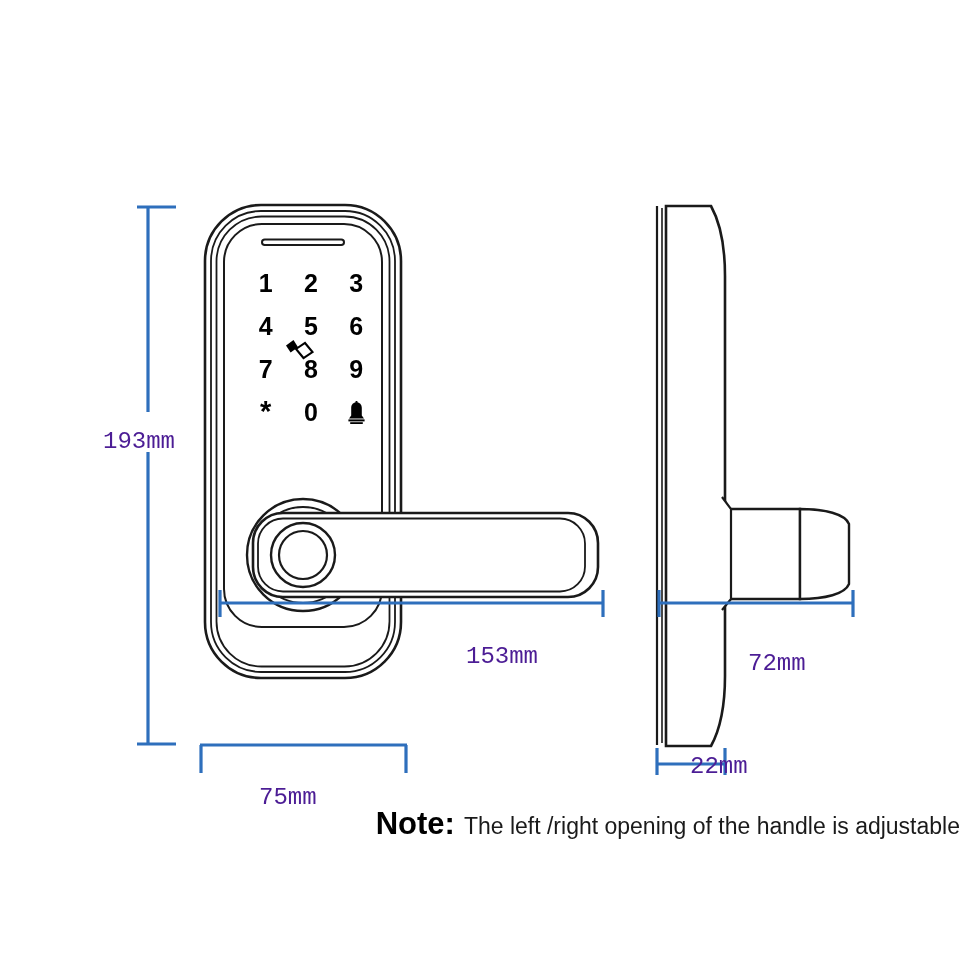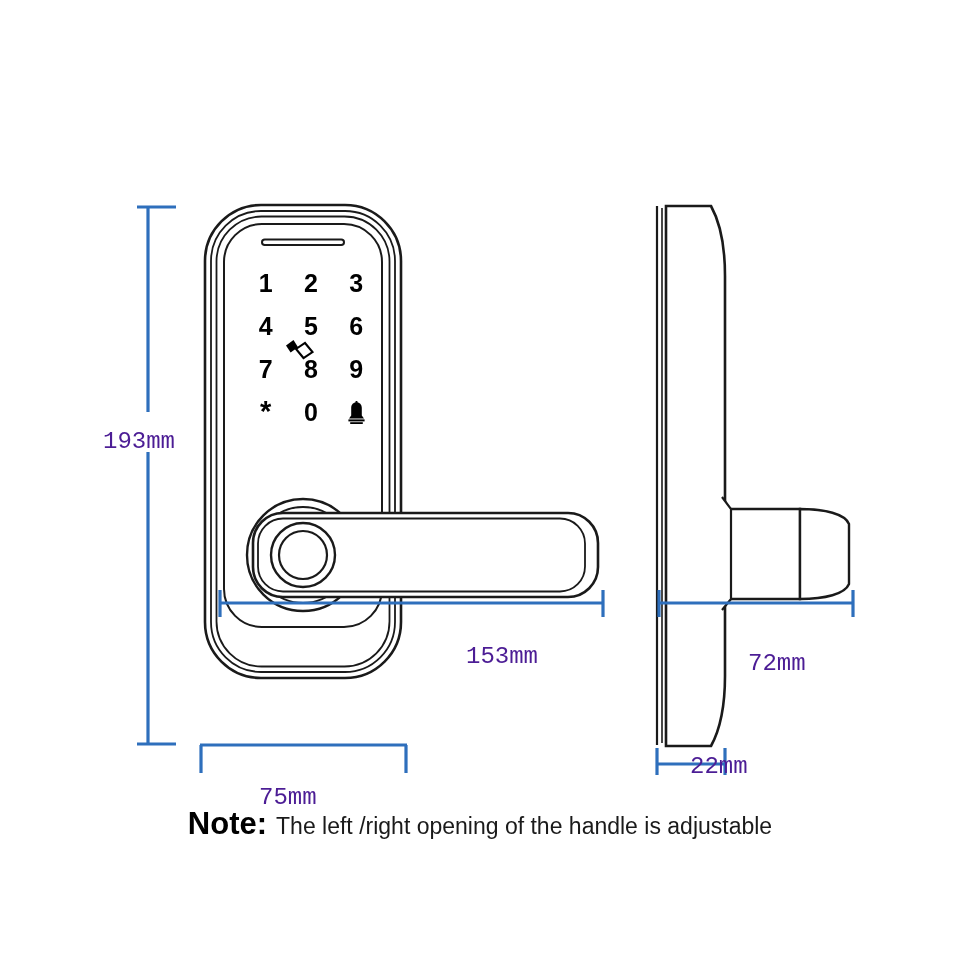--- a/index.html
+++ b/index.html
@@ -58,21 +58,21 @@
     left: 690px;
     top: 753px;
   }
 
   
   #note-row {
     position: absolute;
     left: 0;
     top: 806px;
     width: 960px;
-    text-align: center;
+    text-align: right;
     white-space: nowrap;
   }
   #note-title {
     font-family: "Liberation Sans", sans-serif;
     font-size: 31px;
     font-weight: bold;
     color: #000000;
     vertical-align: baseline;
   }
   #note-text {

